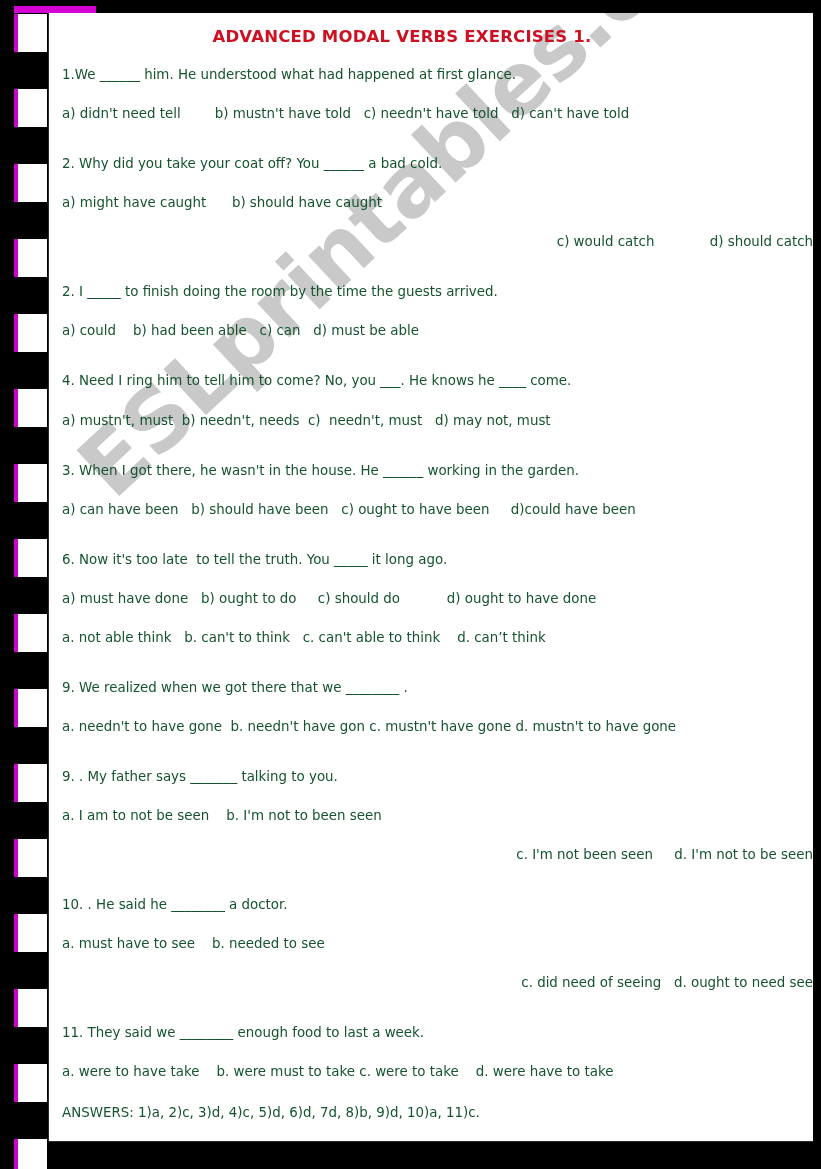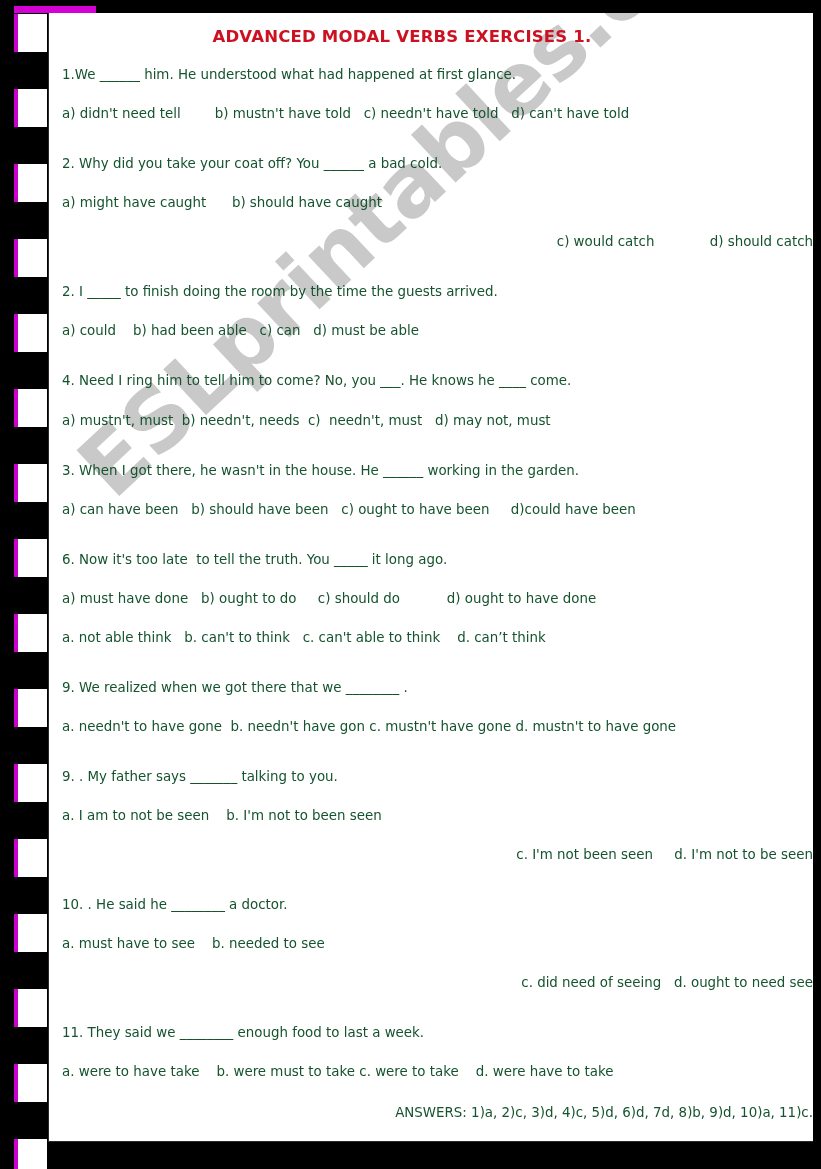--- a/index.html
+++ b/index.html
@@ -102,21 +102,21 @@
     font-size: 13.4px;
     color: #14532d;
     padding-left: 13px;
     line-height: 1.05;
     white-space: pre;
     position: relative;
   }
   .q    { margin-top: 36px; }
   .opt  { margin-top: 25px; }
   .opt2 { margin-top: 25px; text-align: right; }
-  .answers { margin-top: 26px; text-align: right; }
+  .answers { margin-top: 26px; }
   #first-q { margin-top: 22px; }
 </style>
 </head>
 <body>
 
 <div id="page">
 
   <div id="binding"></div>
   <div id="top-bar"></div>
 

